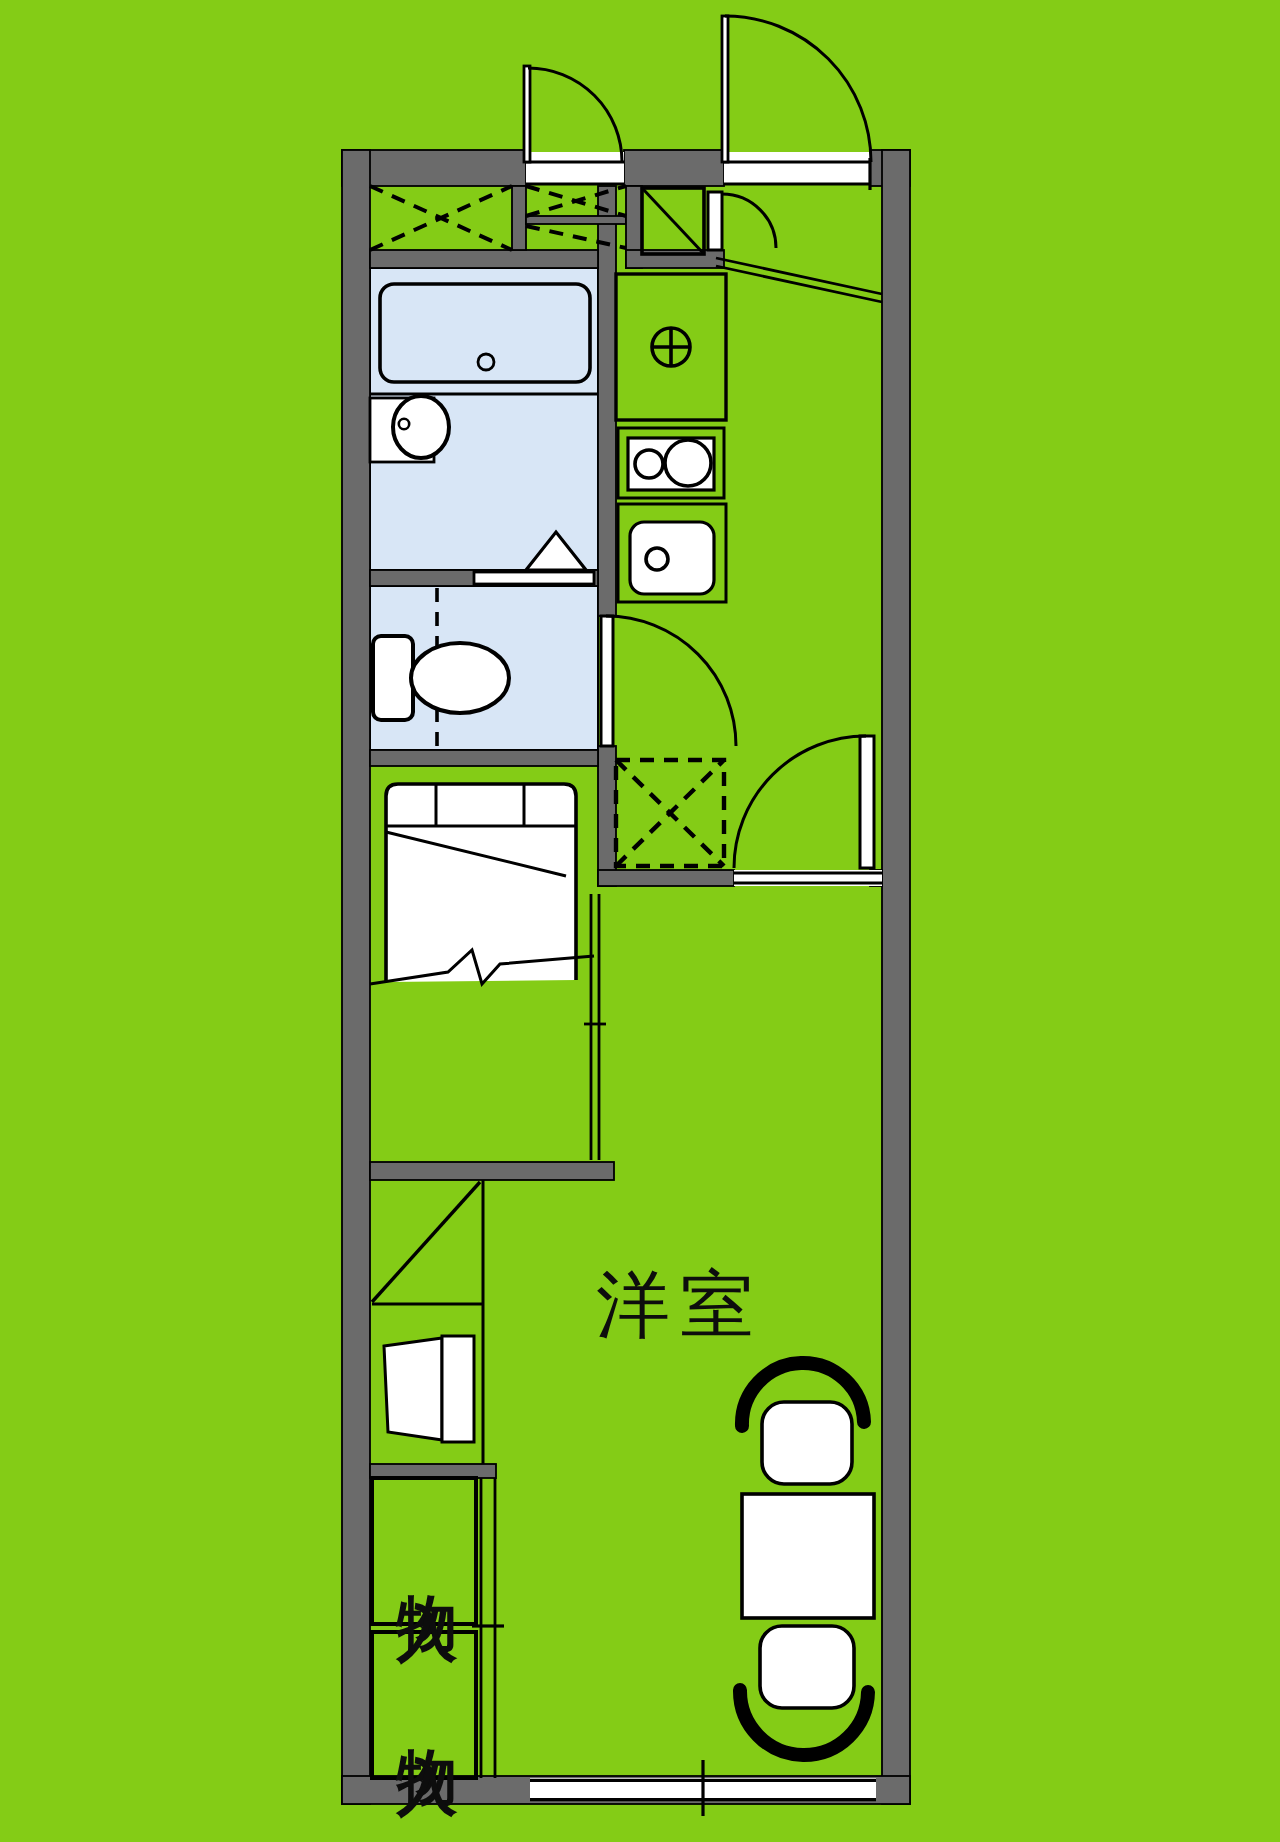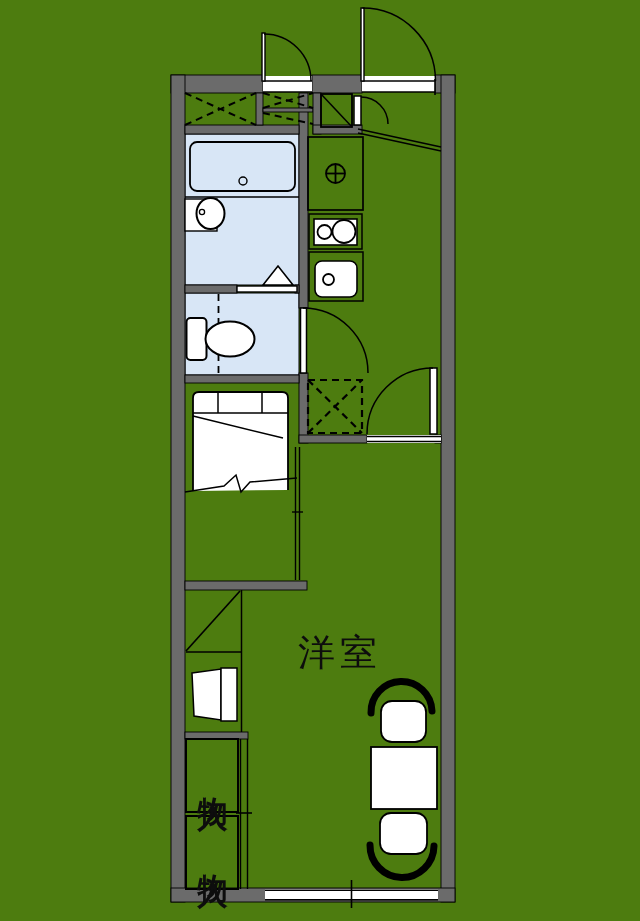--- a/index.html
+++ b/index.html
@@ -3,21 +3,21 @@
 <meta charset="utf-8">
 <style>
   :root{
     --wall:#6b6b6b;
     --blue:#d8e6f6;
     --blue-light:#e4eefb;
     --cream:#faf0d8;
     --line:#000000;
   }
   html,body{margin:0;padding:0;background:#ffffff;}
-  .stage{position:relative;width:640px;height:921px;background:#4d7c0f;overflow:hidden;
+  .stage{position:relative;width:640px;height:921px;background:#84cc16;overflow:hidden;
          font-family:"Liberation Sans","DejaVu Sans",sans-serif;}
   .stage svg{position:absolute;left:0;top:0;}
   .wall{fill:var(--wall);stroke:#000;stroke-width:0.9;}
   .blue{fill:var(--blue);}
   .blueL{fill:var(--blue-light);}
   .cream{fill:var(--cream);}
   .ln{stroke:#000;fill:none;}
   .white{fill:#fff;}
   .dash{stroke:#000;fill:none;stroke-dasharray:7 5;}
   .thick{stroke:#000;fill:none;stroke-width:7;stroke-linecap:round;}

